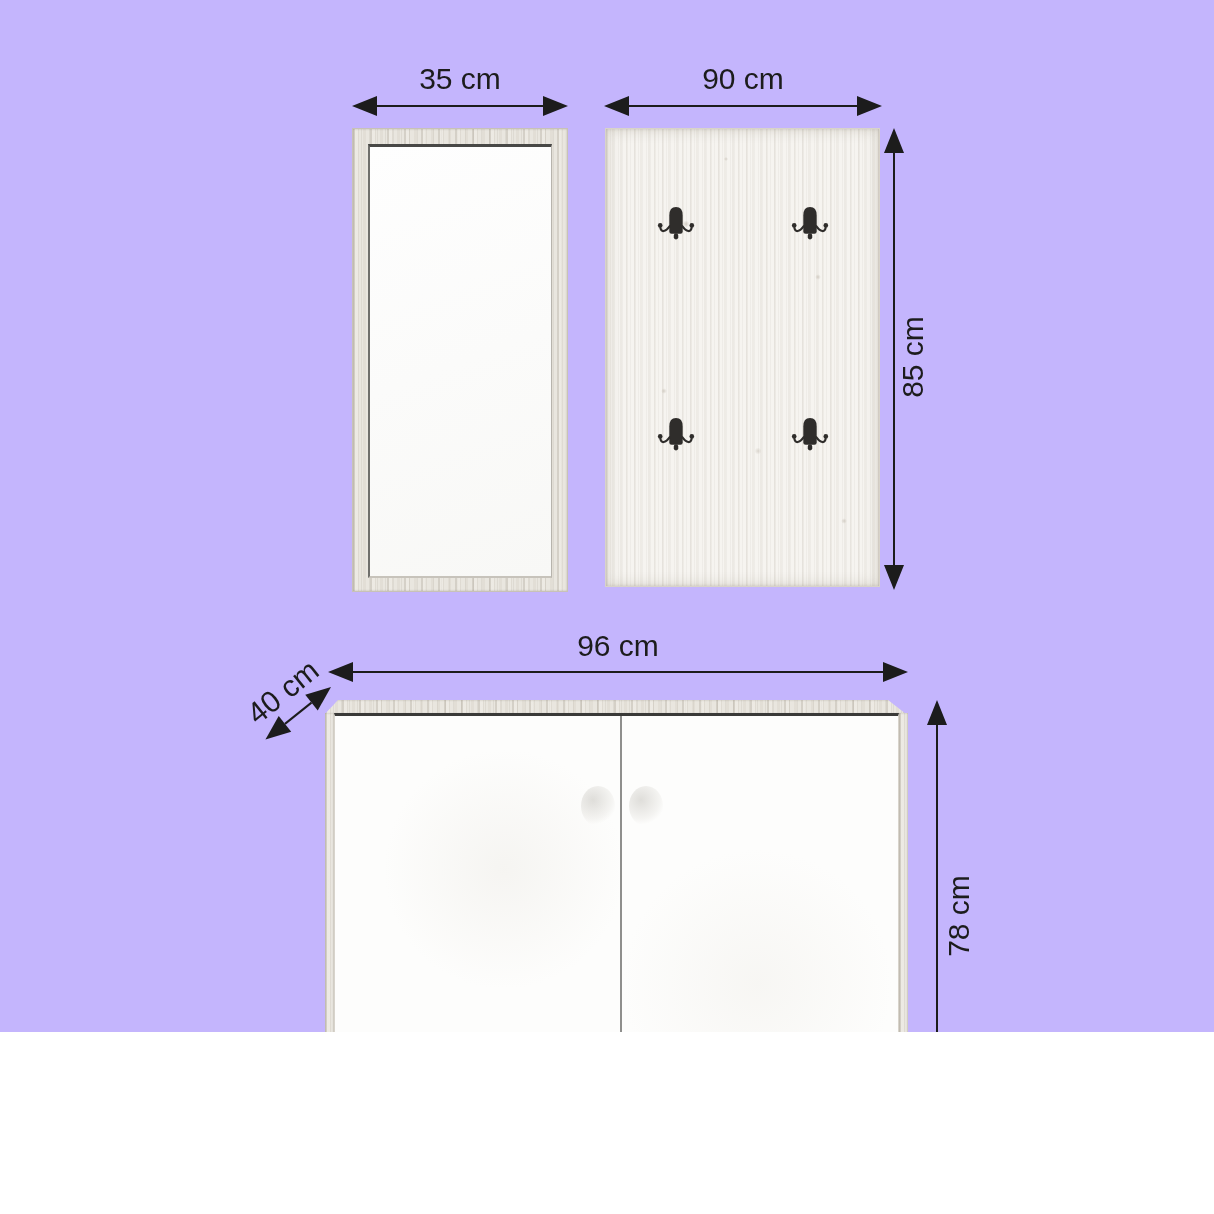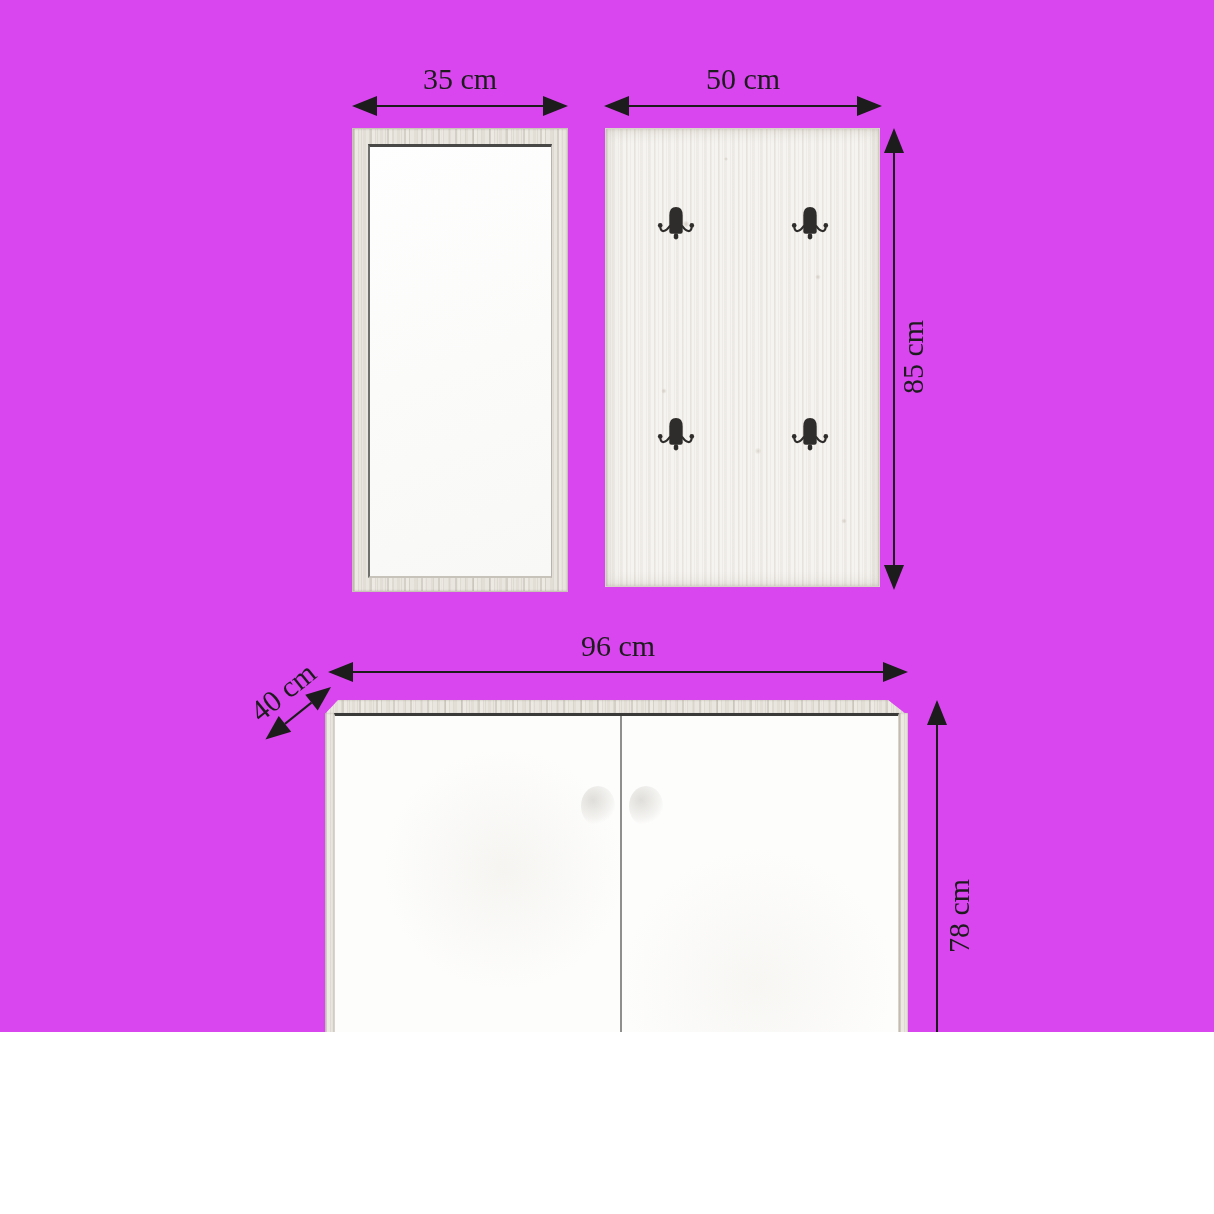--- a/index.html
+++ b/index.html
@@ -1,20 +1,20 @@
 <!DOCTYPE html>
 <html><head>
 <meta charset="utf-8">
 <style>
   html,body{margin:0;padding:0;background:#ffffff;}
   #canvas{
     position:relative;
     width:1214px;height:1032px;
-    background:#d946ef;
-    font-family:Liberation Serif, serif;
+    background:#c4b5fd;
+    font-family:Liberation Sans, sans-serif;
     overflow:hidden;
   }
   
   .h-dim{position:absolute;display:flex;align-items:center;height:20px;}
   .v-dim{position:absolute;display:flex;flex-direction:column;align-items:center;width:20px;}
   .h-dim .line{flex:1;height:2px;background:#1c1c1c;}
   .v-dim .line{flex:1;width:2px;background:#1c1c1c;}
   .arr{width:0;height:0;}
   .arr.w{border-top:10px solid transparent;border-bottom:10px solid transparent;border-right:25px solid #1c1c1c;}
   .arr.e{border-top:10px solid transparent;border-bottom:10px solid transparent;border-left:25px solid #1c1c1c;}
@@ -105,21 +105,21 @@
   <div class="h-dim" style="left:352px;top:96px;width:216px;">
     <div class="arr w"></div>
     <div class="line"></div>
     <div class="arr e"></div>
   </div>
 
   <div id="mirror" class="wood">
     <div id="mirror-face"></div>
   </div>
 
-  <div class="dim-label" style="left:604px;top:62px;width:278px;">50 cm</div>
+  <div class="dim-label" style="left:604px;top:62px;width:278px;">90 cm</div>
   <div class="h-dim" style="left:604px;top:96px;width:278px;">
     <div class="arr w"></div>
     <div class="line"></div>
     <div class="arr e"></div>
   </div>
 
   <div id="coat-panel" class="panel-wood">
     <svg class="hook" style="left:50px;top:73px;" viewBox="0 0 44 56">
       <path d="M14.5 33 L14.5 15 Q14.5 5.5 22 5.5 Q29.5 5.5 29.5 15 L29.5 33 Q29.5 35.5 27 35.5 L17 35.5 Q14.5 35.5 14.5 33 Z" fill="#2f2d2b"></path>
       <path d="M15 27 C10 34 5.5 34 4.5 29" fill="none" stroke="#2f2d2b" stroke-width="2.4" stroke-linecap="round"></path>

